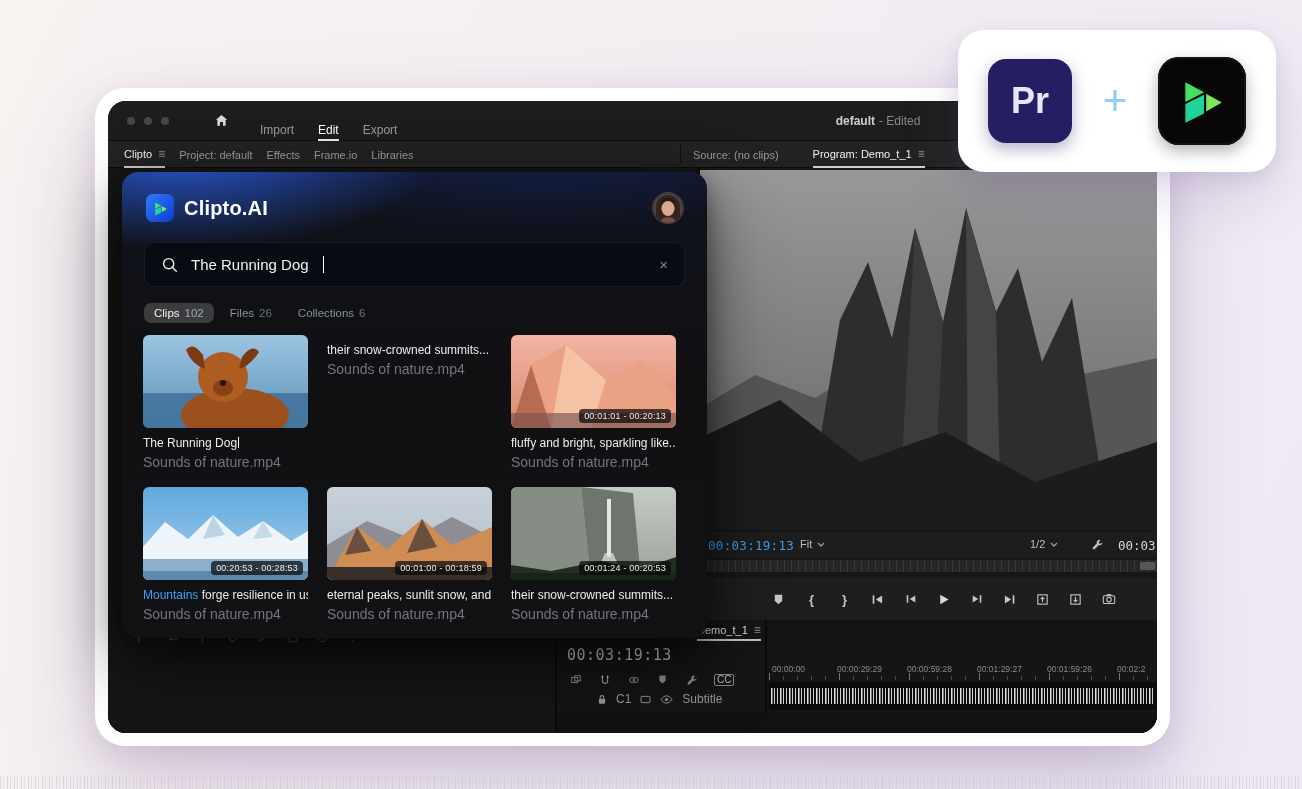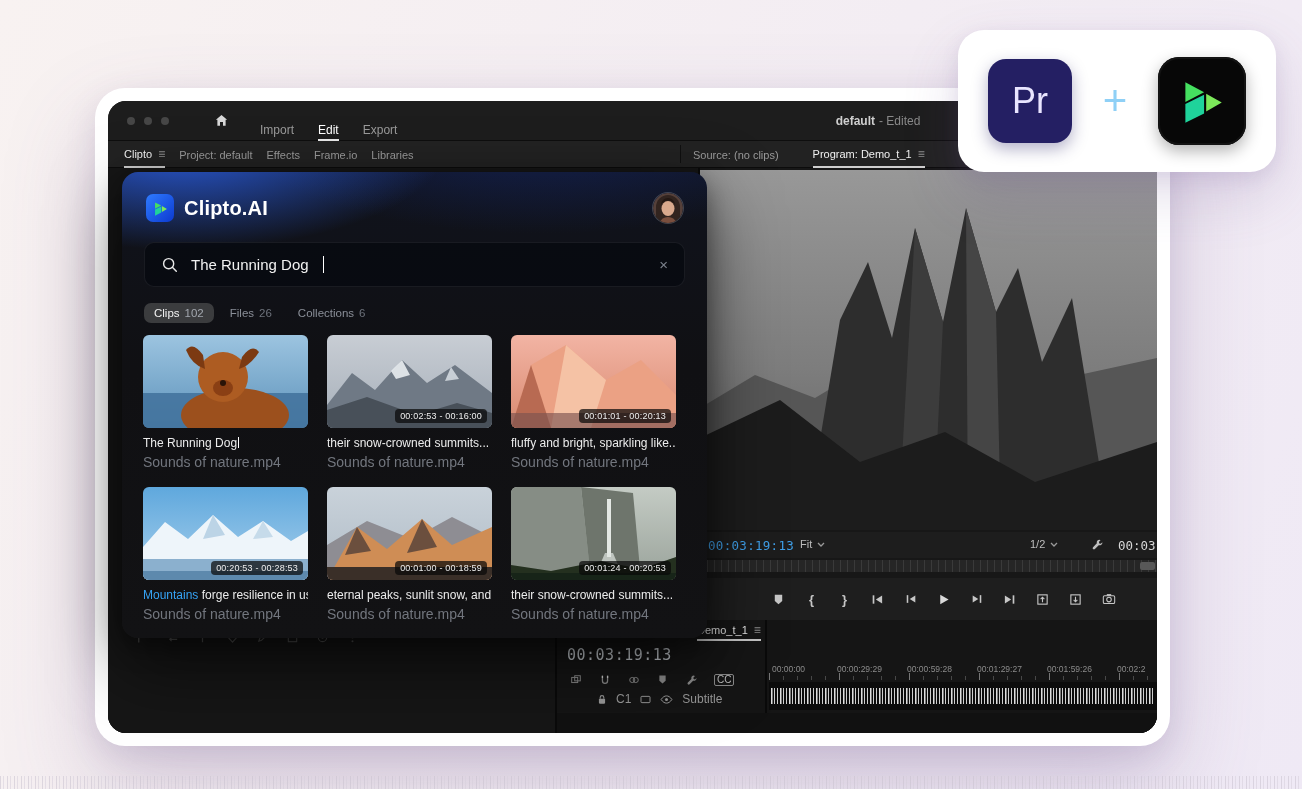--- a/index.html
+++ b/index.html
@@ -114,21 +114,21 @@
   .card-title{margin-top:8px;font-size:12px;color:#ececec;white-space:nowrap;overflow:hidden;line-height:14px}
   .card-title .hl{color:#36a3f5}
   .card-title .caret2{display:inline-block;width:1px;height:11px;background:#fff;margin-left:1px;vertical-align:-1px}
   .card-file{margin-top:4px;font-size:14px;color:#72767e;white-space:nowrap;overflow:hidden}
 
   
   .promo-card{position:absolute;left:958px;top:30px;width:318px;height:142px;background:#fff;border-radius:26px;z-index:60;
     display:flex;align-items:center;justify-content:space-between;padding:0 30px;
     box-shadow:0 24px 55px rgba(105,80,145,.18),0 6px 18px rgba(105,80,145,.12)}
   .pr-tile{width:84px;height:84px;border-radius:18px;background:#241f63;display:flex;align-items:center;justify-content:center;
-    font-size:36px;font-weight:normal;color:#e9e5ff;box-shadow:0 6px 16px rgba(36,31,99,.35)}
+    font-size:36px;font-weight:bold;color:#e9e5ff;box-shadow:0 6px 16px rgba(36,31,99,.35)}
   .plus-sign{font-size:42px;font-weight:300;color:#8fd0f6;line-height:1}
   .clipto-tile{width:88px;height:88px;border-radius:21px;background:#070707;display:flex;align-items:center;justify-content:center;
     box-shadow:0 6px 16px rgba(0,0,0,.3), inset 0 0 0 2px #131313}
 </style>
 </head>
 <body>
 
 <div class="app-window">
   <div class="win-inner">
 
@@ -478,36 +478,20 @@
           <ellipse cx="80" cy="53" rx="10" ry="8" fill="#8a3f14"></ellipse>
           <circle cx="80" cy="48" r="3" fill="#2a1408"></circle>
         </svg>
 
       </div>
       <div class="card-title"><span class="hl"></span><span>The Running Dog</span><span class="caret2"></span></div>
       <div class="card-file">Sounds of nature.mp4</div>
     </div>
 
     <div class="card">
-      <div class="thumb">
-        <svg width="100%" height="100%" viewBox="0 0 165 93" preserveAspectRatio="none">
-          <defs>
-              <linearGradient id="g-m2" x1="0" y1="0" x2="0" y2="1">
-                <stop offset="0" stop-color="#c8cdd4"></stop>
-                <stop offset="1" stop-color="#a6afb9"></stop>
-              </linearGradient>
-            </defs>
-          <rect width="165" height="93" fill="url(#g-m2)"></rect>
-          <polygon points="0,70 25,38 48,55 75,25 100,48 128,30 165,58 165,93 0,93" fill="#6f7985"></polygon>
-          <polygon points="75,25 83,40 69,44 64,36" fill="#e9edf1" opacity=".9"></polygon>
-          <polygon points="124,32 132,44 118,46" fill="#dfe5ea" opacity=".8"></polygon>
-          <polygon points="0,93 0,75 40,62 90,80 130,68 165,78 165,93" fill="#485059"></polygon>
-        </svg>
-        <span class="timepill">00:02:53 - 00:16:00</span>
-      </div>
       <div class="card-title"><span class="hl"></span><span>their snow-crowned summits...</span></div>
       <div class="card-file">Sounds of nature.mp4</div>
     </div>
 
     <div class="card">
       <div class="thumb">
         <svg width="100%" height="100%" viewBox="0 0 165 93" preserveAspectRatio="none">
           <defs>
               <linearGradient id="g-m3" x1="0" y1="0" x2="0" y2="1">
                 <stop offset="0" stop-color="#f2b4a4"></stop>

